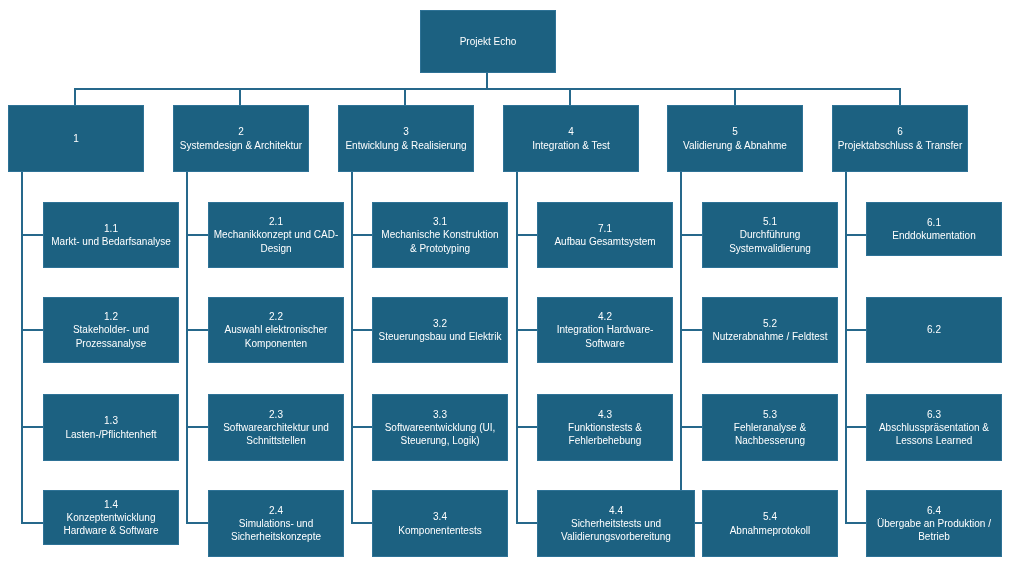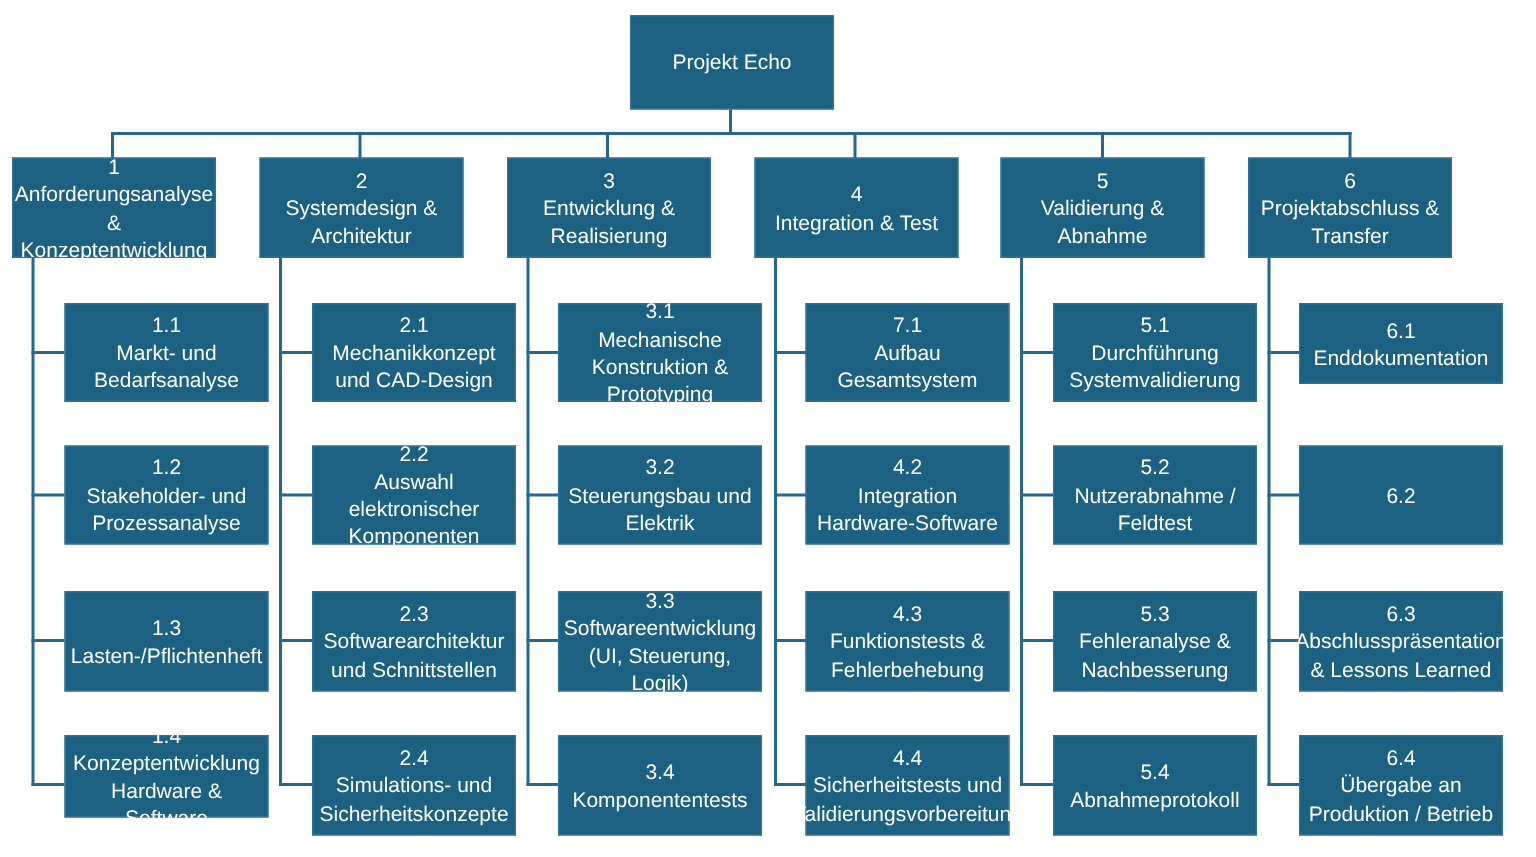--- a/index.html
+++ b/index.html
@@ -6,21 +6,21 @@
   #stage{
     position:relative;width:1024px;height:571px;background:var(--background,#fff);
     font-family:"Liberation Sans",sans-serif;overflow:hidden;
   }
   .node{
     position:absolute;box-sizing:border-box;
     background:var(--box-fill,#1C6181);
     border:1px solid var(--box-border,#2E7296);
     color:var(--box-text,#fff);
     display:flex;flex-direction:column;align-items:center;justify-content:center;
-    text-align:center;font-size:14px;line-height:1.32;padding:2px 4px;
+    text-align:center;font-size:10px;line-height:1.32;padding:2px 4px;
   }
   .node .nid{display:block;}
   .node .nlabel{display:block;}
   .line{position:absolute;background:var(--connector,#26688B);}
 </style>
 </head>
 <body>
 
 <div id="stage">
 
@@ -65,21 +65,20 @@
   <div class="line" style="left:845px;top:329px;width:22px;height:2px"></div>
   <div class="line" style="left:845px;top:426px;width:22px;height:2px"></div>
   <div class="line" style="left:845px;top:522px;width:22px;height:2px"></div>
 
   <div class="node" style="left:420px;top:10px;width:136px;height:63px">
     <span class="nlabel">Projekt Echo</span>
   </div>
 
   <div class="node" style="left:8px;top:105px;width:136px;height:67px">
     <span class="nid">1</span>
-    <span class="nlabel">Anforderungsanalyse &amp; Konzeptentwicklung</span>
   </div>
   <div class="node" style="left:173px;top:105px;width:136px;height:67px">
     <span class="nid">2</span>
     <span class="nlabel">Systemdesign &amp; Architektur</span>
   </div>
   <div class="node" style="left:338px;top:105px;width:136px;height:67px">
     <span class="nid">3</span>
     <span class="nlabel">Entwicklung &amp; Realisierung</span>
   </div>
   <div class="node" style="left:503px;top:105px;width:136px;height:67px">
@@ -151,21 +150,21 @@
     <span class="nlabel">Aufbau Gesamtsystem</span>
   </div>
   <div class="node" style="left:537px;top:297px;width:136px;height:66px">
     <span class="nid">4.2</span>
     <span class="nlabel">Integration Hardware-Software</span>
   </div>
   <div class="node" style="left:537px;top:394px;width:136px;height:67px">
     <span class="nid">4.3</span>
     <span class="nlabel">Funktionstests &amp; Fehlerbehebung</span>
   </div>
-  <div class="node" style="left:537px;top:490px;width:136px;height:67px">
+  <div class="node" style="left:537px;top:490px;width:158px;height:67px">
     <span class="nid">4.4</span>
     <span class="nlabel">Sicherheitstests und Validierungsvorbereitung</span>
   </div>
 
   <div class="node" style="left:702px;top:202px;width:136px;height:66px">
     <span class="nid">5.1</span>
     <span class="nlabel">Durchführung Systemvalidierung</span>
   </div>
   <div class="node" style="left:702px;top:297px;width:136px;height:66px">
     <span class="nid">5.2</span>

